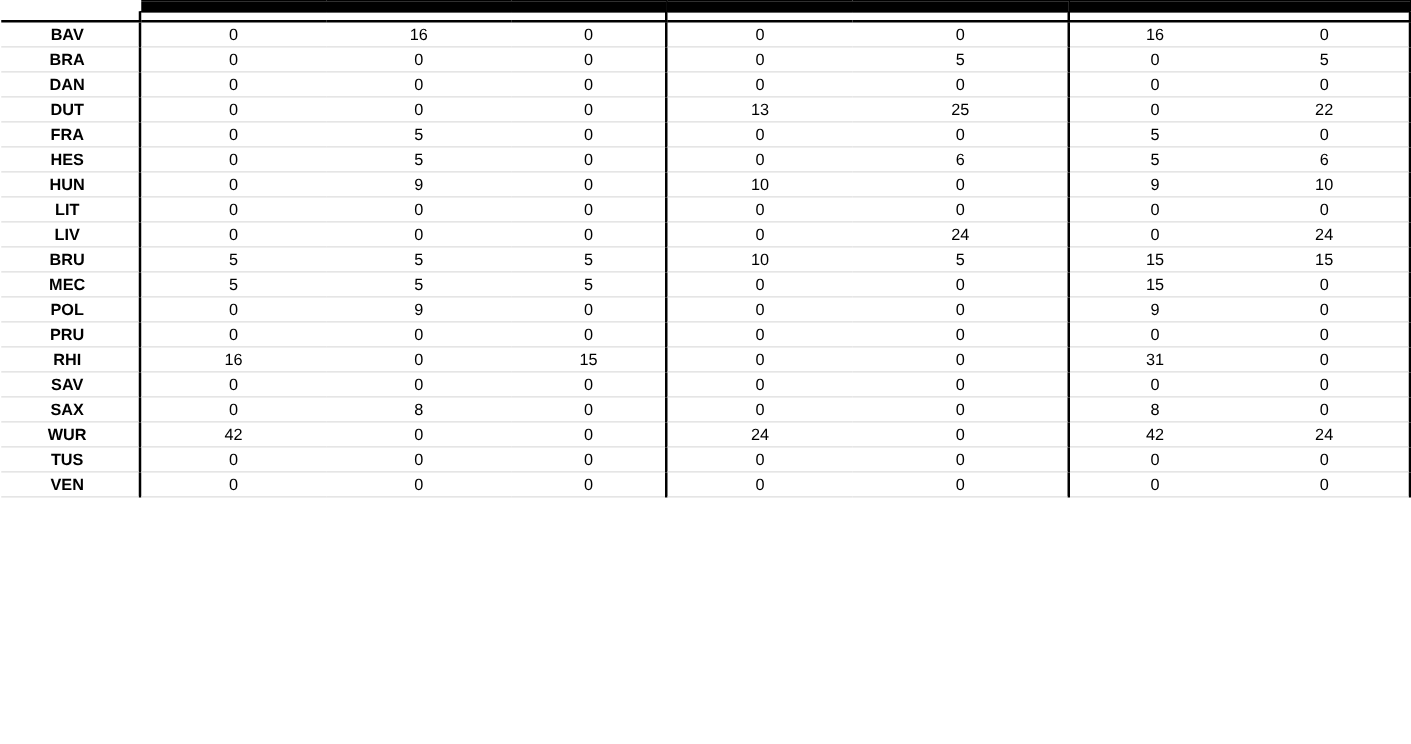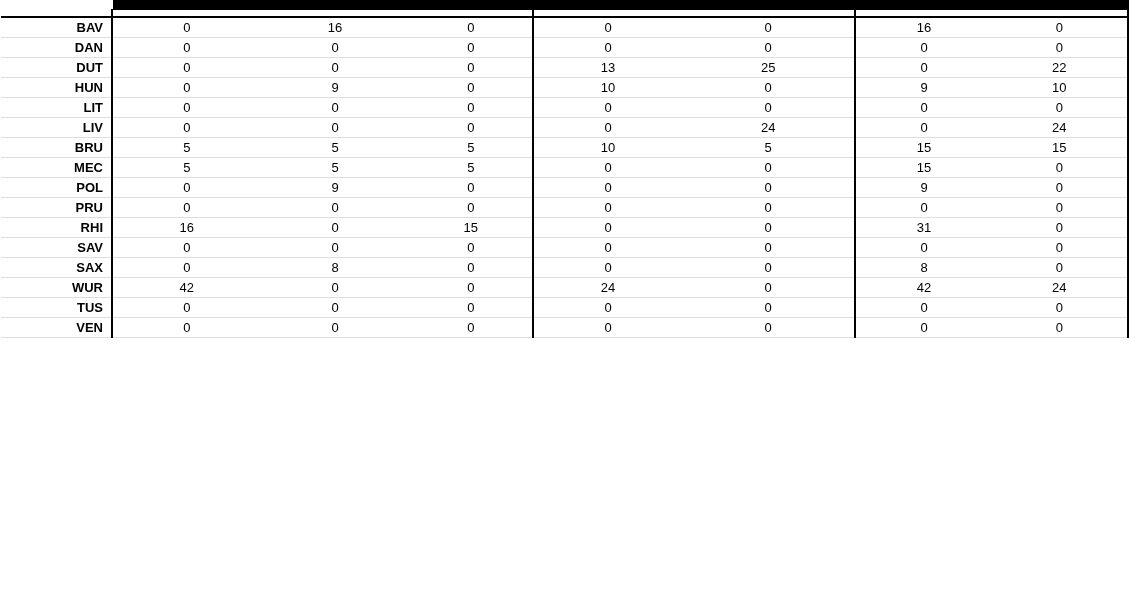--- a/index.html
+++ b/index.html
@@ -53,21 +53,20 @@
       font-weight: bold;
     }
     
     .data-row td {
       text-align: center;
       padding: 2px 4px;
       font-size: 13px;
       border-bottom: 1px solid #ddd;
     }
     .data-row td.minor-state-cell {
-      text-align: right;
       font-weight: bold;
       padding-right: 8px;
     }
     .data-row:nth-child(odd) td {
       background: #fff;
     }
     .data-row:nth-child(even) td {
       background: #fff;
     }
     
@@ -131,38 +130,68 @@
           <td class="minor-state-cell col-minor">BAV</td>
           <td class="col-france sep-left">0</td>
           <td class="col-austria">16</td>
           <td class="col-spain sep-right">0</td>
           <td class="col-england sep-left">0</td>
           <td class="col-scandinavia sep-right">0</td>
           <td class="col-catholic sep-left">16</td>
           <td class="col-protestant sep-right">0</td>
         </tr>
         <tr class="data-row">
+          <td class="minor-state-cell col-minor">BRA</td>
+          <td class="col-france sep-left">0</td>
+          <td class="col-austria">0</td>
+          <td class="col-spain sep-right">0</td>
+          <td class="col-england sep-left">0</td>
+          <td class="col-scandinavia sep-right">5</td>
+          <td class="col-catholic sep-left">0</td>
+          <td class="col-protestant sep-right">5</td>
+        </tr>
+        <tr class="data-row">
           <td class="minor-state-cell col-minor">DAN</td>
           <td class="col-france sep-left">0</td>
           <td class="col-austria">0</td>
           <td class="col-spain sep-right">0</td>
           <td class="col-england sep-left">0</td>
           <td class="col-scandinavia sep-right">0</td>
           <td class="col-catholic sep-left">0</td>
           <td class="col-protestant sep-right">0</td>
         </tr>
         <tr class="data-row">
           <td class="minor-state-cell col-minor">DUT</td>
           <td class="col-france sep-left">0</td>
           <td class="col-austria">0</td>
           <td class="col-spain sep-right">0</td>
           <td class="col-england sep-left">13</td>
           <td class="col-scandinavia sep-right">25</td>
           <td class="col-catholic sep-left">0</td>
           <td class="col-protestant sep-right">22</td>
+        </tr>
+        <tr class="data-row">
+          <td class="minor-state-cell col-minor">FRA</td>
+          <td class="col-france sep-left">0</td>
+          <td class="col-austria">5</td>
+          <td class="col-spain sep-right">0</td>
+          <td class="col-england sep-left">0</td>
+          <td class="col-scandinavia sep-right">0</td>
+          <td class="col-catholic sep-left">5</td>
+          <td class="col-protestant sep-right">0</td>
+        </tr>
+        <tr class="data-row">
+          <td class="minor-state-cell col-minor">HES</td>
+          <td class="col-france sep-left">0</td>
+          <td class="col-austria">5</td>
+          <td class="col-spain sep-right">0</td>
+          <td class="col-england sep-left">0</td>
+          <td class="col-scandinavia sep-right">6</td>
+          <td class="col-catholic sep-left">5</td>
+          <td class="col-protestant sep-right">6</td>
         </tr>
         <tr class="data-row">
           <td class="minor-state-cell col-minor">HUN</td>
           <td class="col-france sep-left">0</td>
           <td class="col-austria">9</td>
           <td class="col-spain sep-right">0</td>
           <td class="col-england sep-left">10</td>
           <td class="col-scandinavia sep-right">0</td>
           <td class="col-catholic sep-left">9</td>
           <td class="col-protestant sep-right">10</td>

